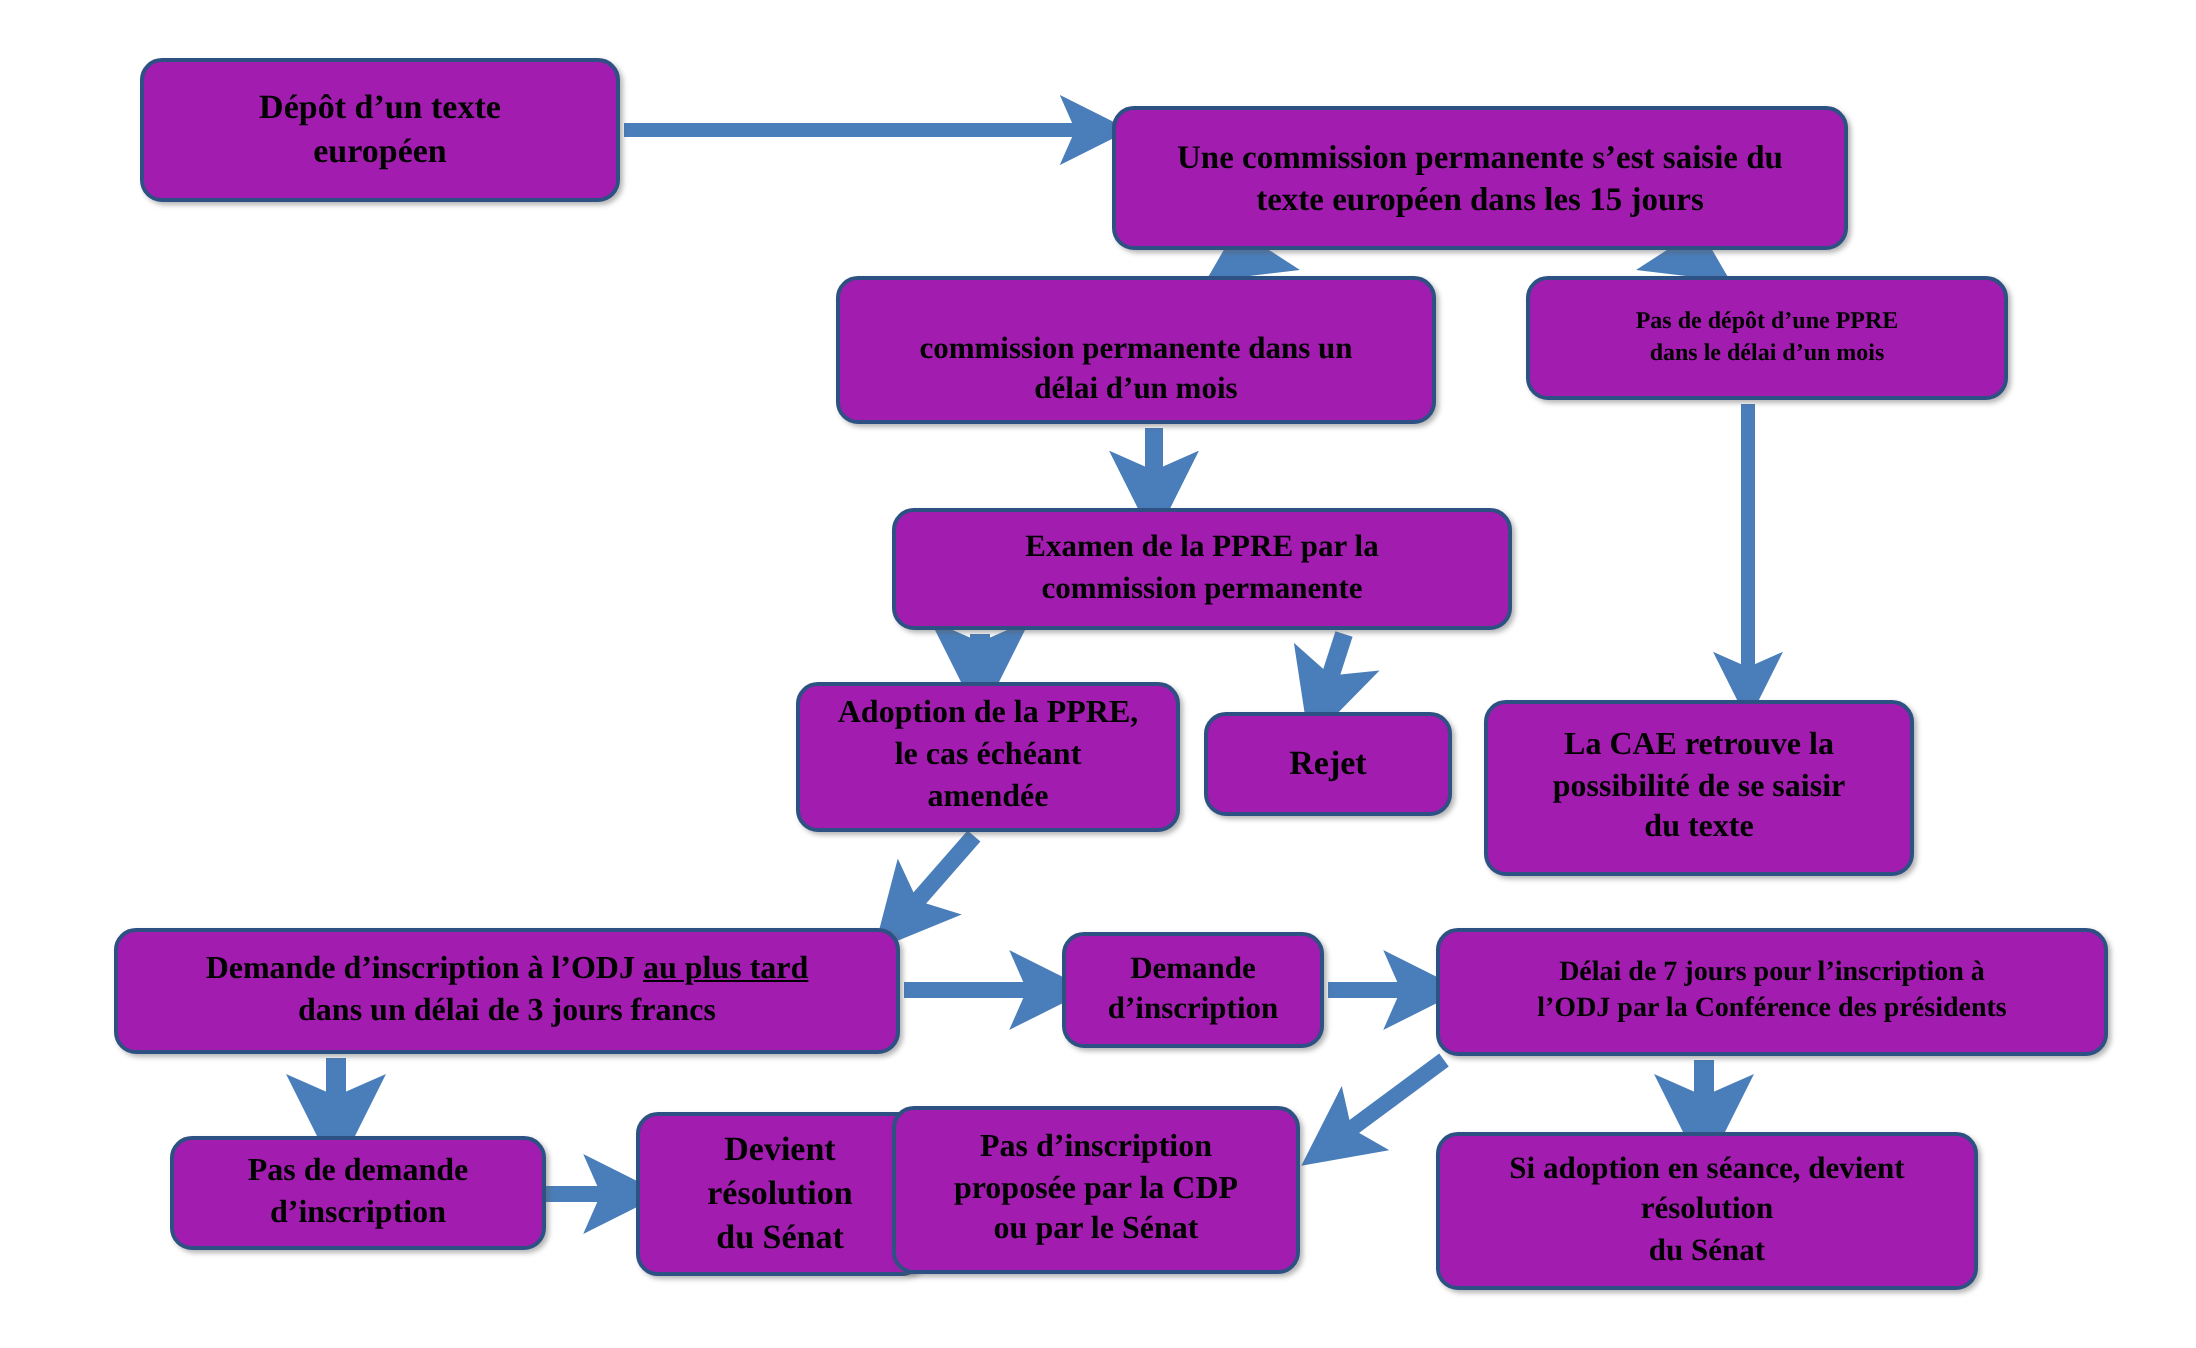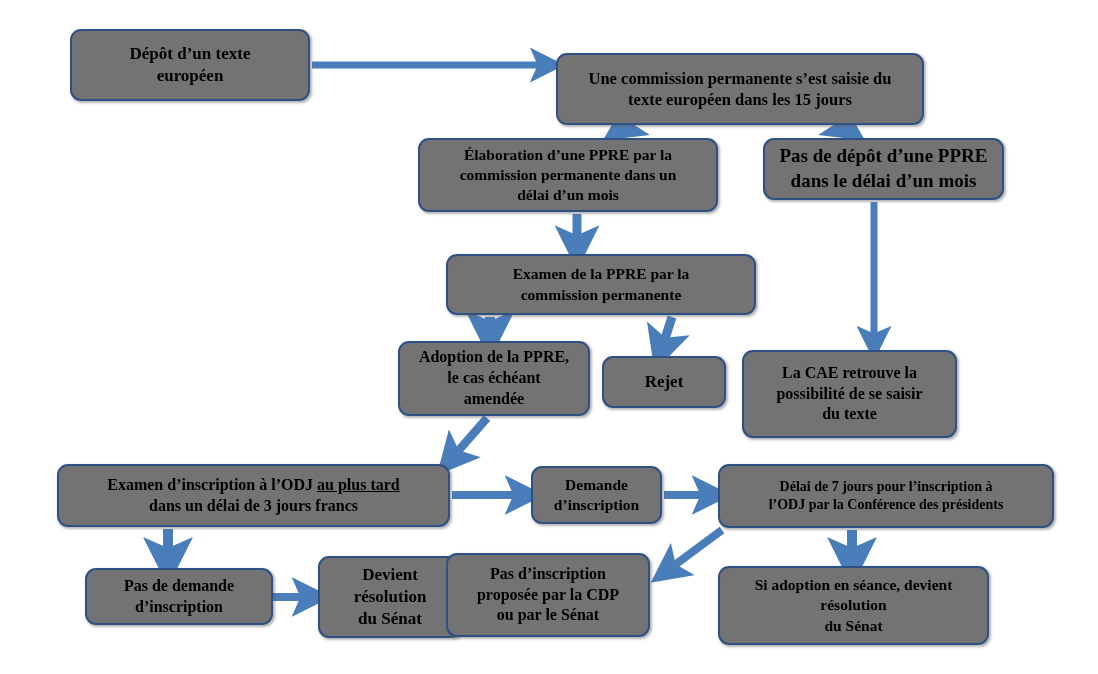--- a/index.html
+++ b/index.html
@@ -19,21 +19,21 @@
     position: absolute;
     left: 0;
     top: 0;
     width: 1098px;
     height: 674px;
     pointer-events: none;
   }
   .node {
     position: absolute;
     box-sizing: border-box;
-    background: #737373;
+    background: #a21caf;
     border: 2.5px solid #2e5184;
     border-radius: 11px;
     display: flex;
     align-items: center;
     justify-content: center;
     text-align: center;
     color: #000000;
     font-weight: bold;
     line-height: 1.30;
     padding: 2px 7px;
@@ -97,27 +97,27 @@
 
   <div class="node" style="left:556px; top:29px; width:368px; height:72px; font-size:16.5px;margin-top:24px;">
     <span class="txt">
       <span>Une commission permanente s’est saisie du</span><br>
       <span>texte européen dans les 15 jours</span>
     </span>
   </div>
 
   <div class="node" style="left:418px; top:138px; width:300px; height:74px; font-size:15.5px;">
     <span class="txt">
-      <span>Élaboration d’une PPRE par la</span><br>
+      <br>
       <span>commission permanente dans un</span><br>
       <span>délai d’un mois</span>
     </span>
   </div>
 
-  <div class="node" style="left:763px; top:138px; width:241px; height:62px; font-size:19px;">
+  <div class="node" style="left:763px; top:138px; width:241px; height:62px; font-size:12px;">
     <span class="txt">
       <span>Pas de dépôt d’une PPRE</span><br>
       <span>dans le délai d’un mois</span>
     </span>
   </div>
 
   <div class="node" style="left:426px; top:254px; width:310px; height:61px; font-size:15.5px;margin-left:20px;">
     <span class="txt">
       <span>Examen de la PPRE par la</span><br>
       <span>commission permanente</span>
@@ -141,21 +141,21 @@
   <div class="node" style="left:742px; top:350px; width:215px; height:88px; font-size:16px;">
     <span class="txt">
       <span>La CAE retrouve la</span><br>
       <span>possibilité de se saisir</span><br>
       <span>du texte</span>
     </span>
   </div>
 
   <div class="node" style="left:57px; top:464px; width:393px; height:63px; font-size:16px;">
     <span class="txt">
-      <span>Examen d’inscription à l’ODJ </span><span class="u">au plus tard</span><br>
+      <span>Demande d’inscription à l’ODJ </span><span class="u">au plus tard</span><br>
       <span>dans un délai de 3 jours francs</span>
     </span>
   </div>
 
   <div class="node" style="left:531px; top:466px; width:131px; height:58px; font-size:15.5px;">
     <span class="txt">
       <span>Demande</span><br>
       <span>d’inscription</span>
     </span>
   </div>

